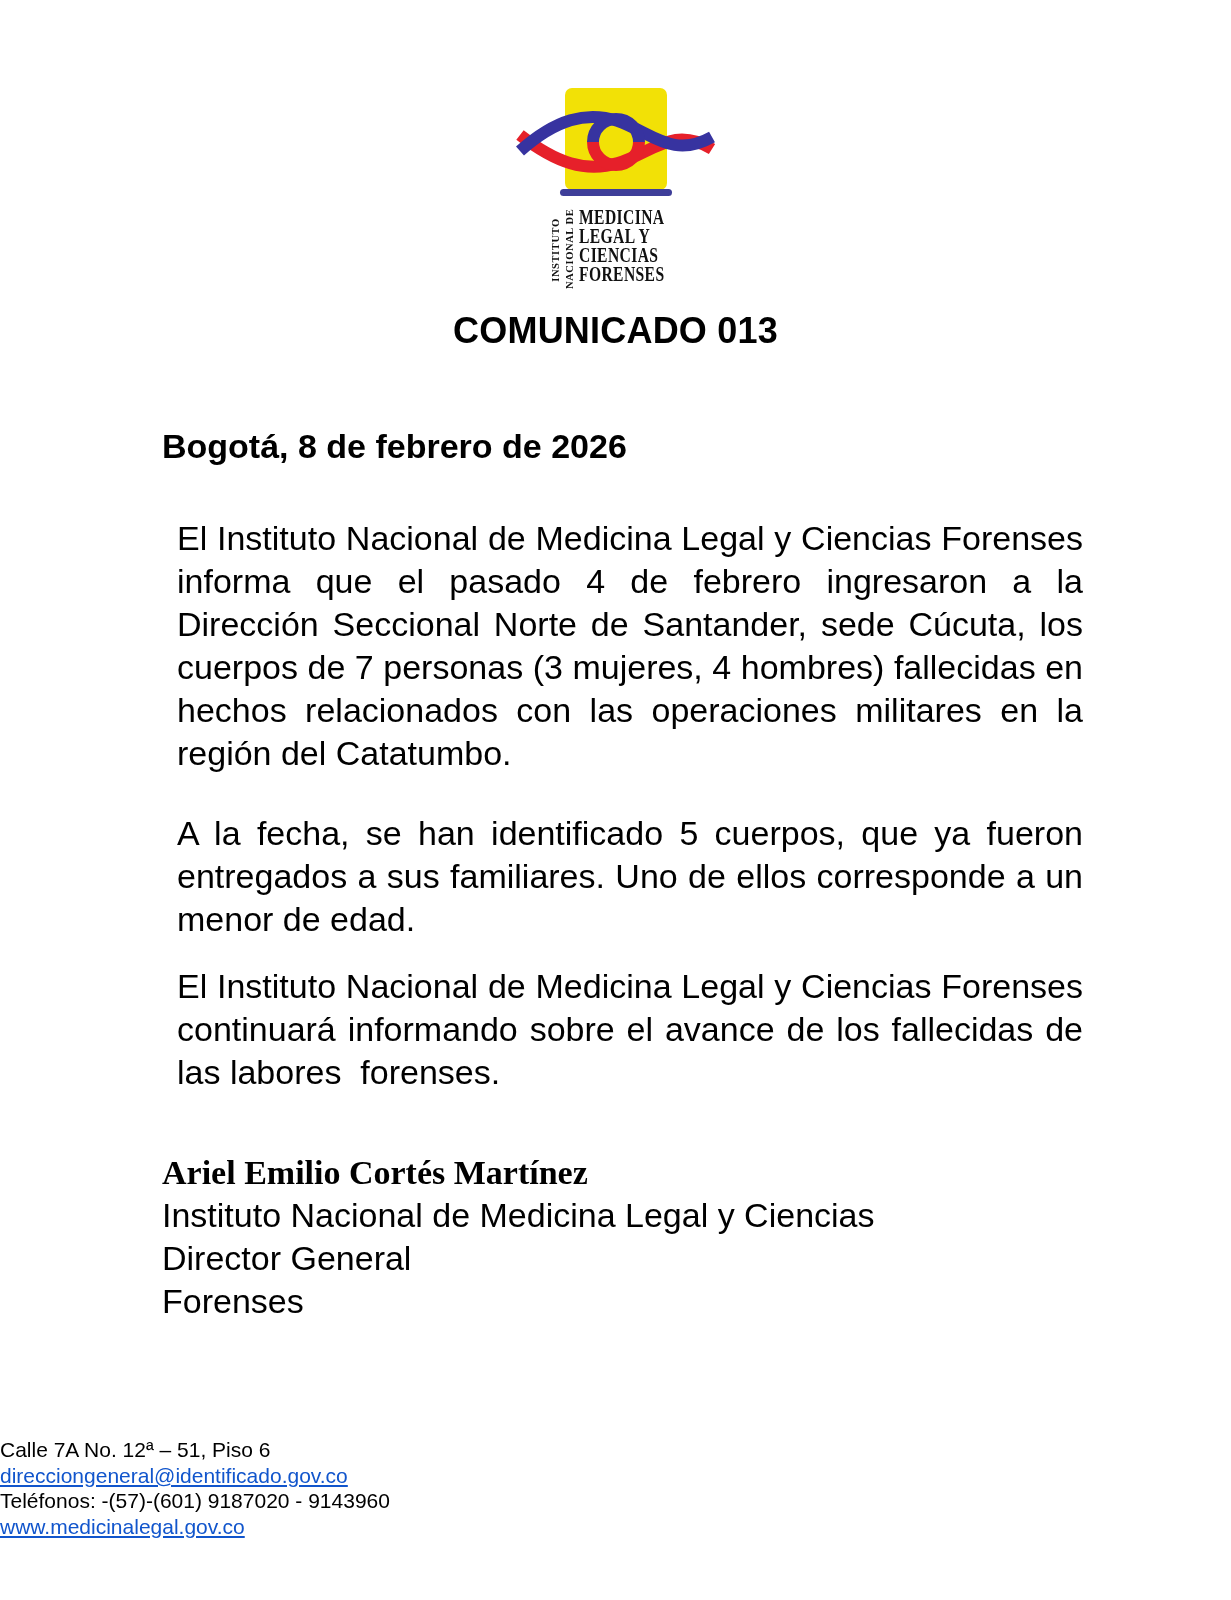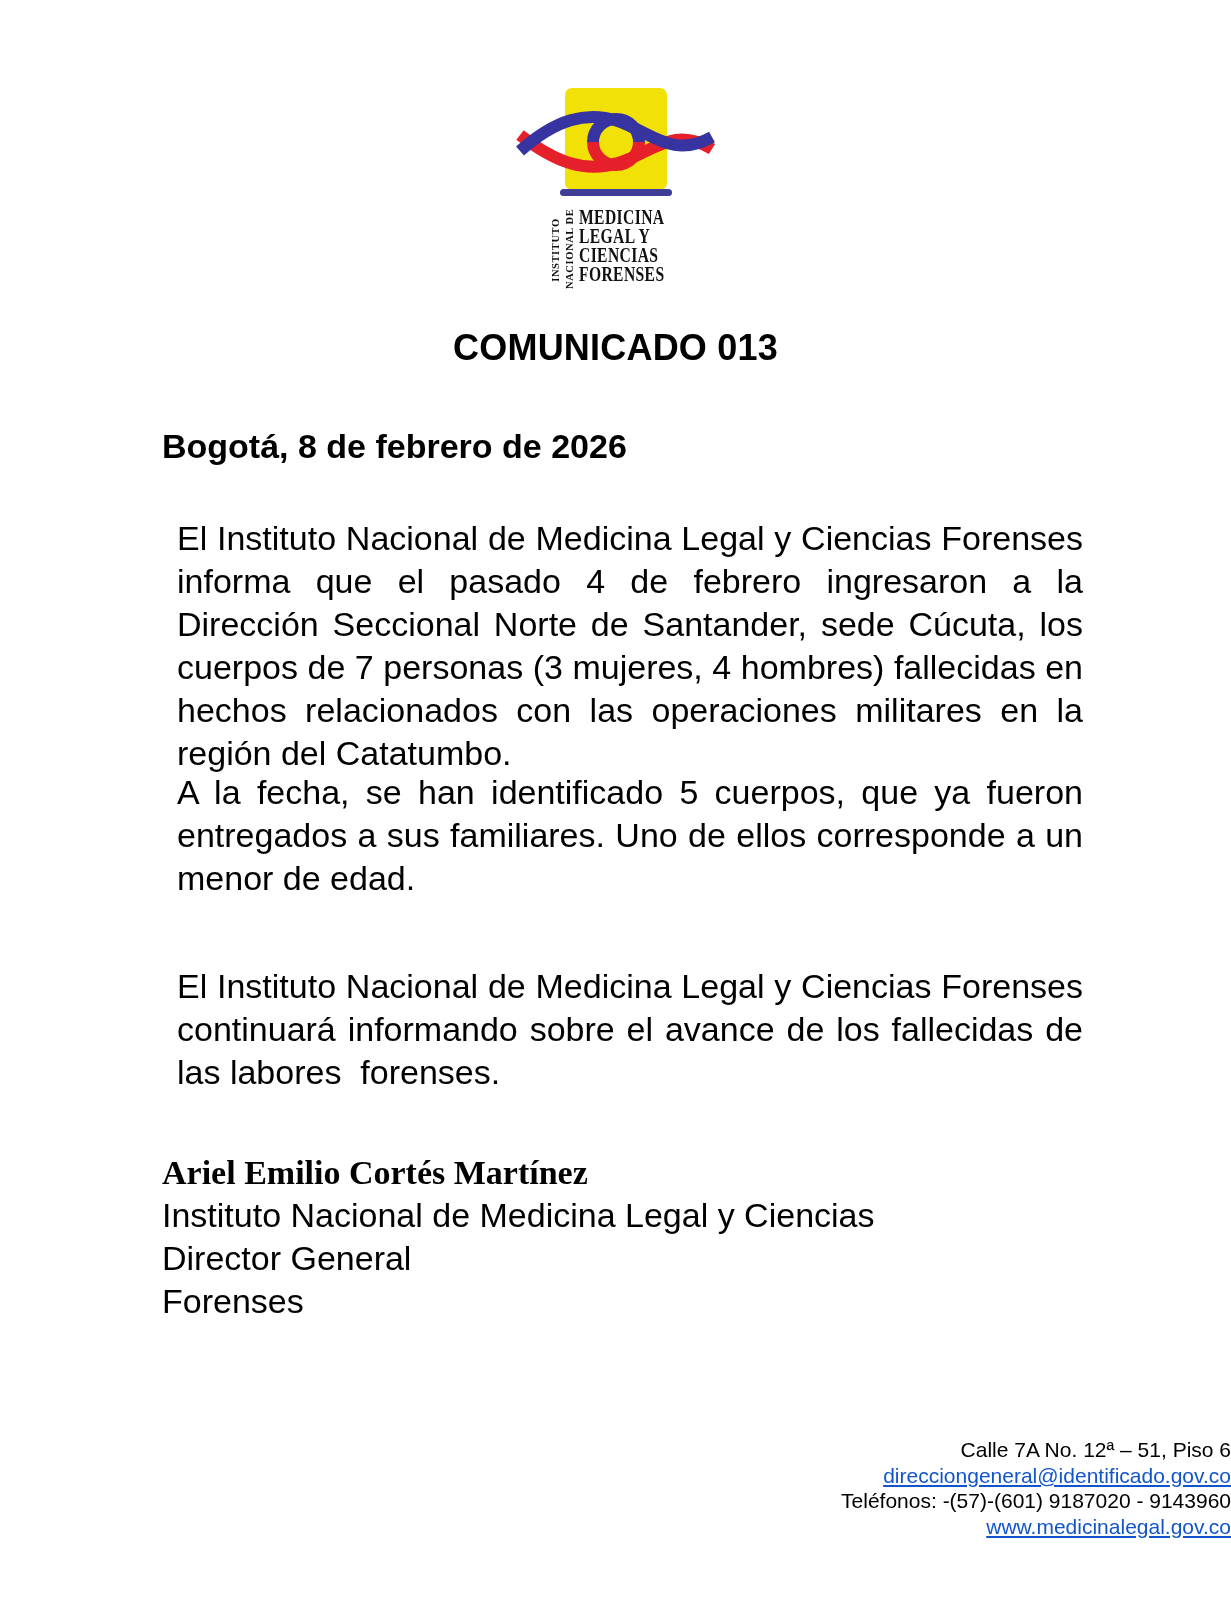--- a/index.html
+++ b/index.html
@@ -39,47 +39,47 @@
   .caption-lines {
     font-family:"Liberation Serif", serif;
     font-weight:700; font-size:20px; line-height:19px;
     color:#111111; letter-spacing:0.5px;
     transform:scaleX(0.78); transform-origin:left top;
     white-space:nowrap;
   }
 
   
   .doc-title {
-    position:absolute; top:327px; left:0; width:100%;
+    position:absolute; top:310px; left:0; width:100%;
     text-align:center; font-size:36px; font-weight:700;
     letter-spacing:0.2px;
   }
   .date-line {
     position:absolute; top:427px; left:162px;
     font-size:34px; font-weight:700;
   }
   .para {
     position:absolute; left:162px; width:906px; margin:15px;
     font-size:34px; line-height:43px;
     text-align:justify; white-space:pre-wrap;
   }
   .para1 { top:502px; }
-  .para2 { top:756px; }
+  .para2 { top:797px; }
   .para3 { top:950px; }
 
   .signature {
     position:absolute; top:1151px; left:162px; width:906px;
     font-size:34px; line-height:43px;
   }
   .sig-name { font-weight:700;font-family:Liberation Serif, serif; }
 
   
   .footer {
     position:absolute; top:1437px; left:0; width:100%;
-    text-align:right; font-size:21px; line-height:25.5px;
+    text-align:left; font-size:21px; line-height:25.5px;
   }
   .footer a, .footer .link {
     color:#1155CC; text-decoration:underline; cursor:pointer;
   }
   .footer div { margin:0; }
 </style>
 </head>
 <body>
 
 <div class="page">

